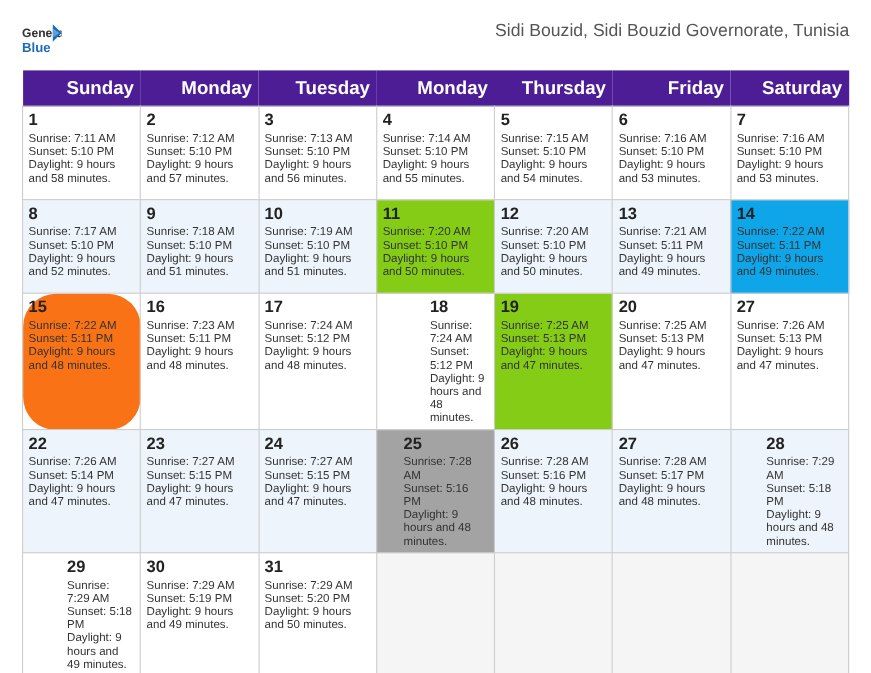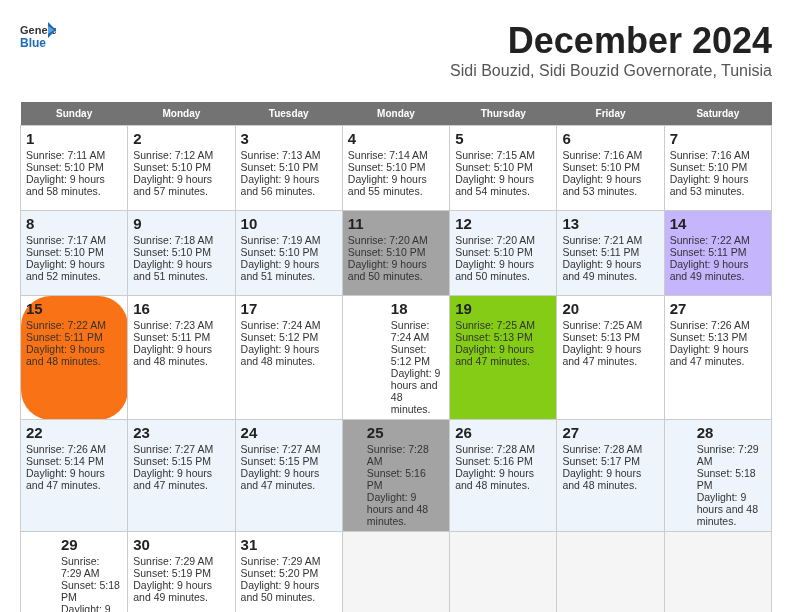--- a/index.html
+++ b/index.html
@@ -33,25 +33,25 @@
       font-size: 16px;
       color: #555;
       margin-bottom: 12px;
     }
     table {
       width: 100%;
       border-collapse: collapse;
       table-layout: fixed;
     }
     th {
-      background-color: #737373;
+      background-color: #4c1d95;
       color: #fff;
-      text-align: center;
+      text-align: right;
       padding: 6px 6px;
-      font-size: 10px;
+      font-size: 17px;
       font-weight: bold;
     }
     td {
       border: 1px solid #ccc;
       vertical-align: top;
       padding: 4px 5px;
       font-size: 10.5px;
       color: #333;
       height: 85px;
       background: #fff;
@@ -79,21 +79,20 @@
 <div style="display:flex; justify-content:space-between; align-items:flex-start; margin-bottom:6px;">
   <div class="header-logo">
     <svg class="logo-icon" viewBox="0 0 36 30">
       <text x="0" y="14" font-size="11" font-weight="bold" fill="#333">General</text>
       <text x="0" y="27" font-size="12" font-weight="bold" fill="#1e6bb8">Blue</text>
       <polygon points="28,2 36,10 28,18" fill="#1e6bb8"></polygon>
       <polygon points="28,6 34,10 28,14" fill="#5ba3e0"></polygon>
     </svg>
   </div>
   <div class="title-section">
-    <div class="month-title">December 2024</div>
     <div class="location-subtitle">Sidi Bouzid, Sidi Bouzid Governorate, Tunisia</div>
   </div>
 </div>
 
 <table>
   <thead>
     <tr>
       <th>Sunday</th>
       <th>Monday</th>
       <th>Tuesday</th>
@@ -110,24 +109,24 @@
         <td style="background: rgb(255, 255, 255);"><span class="day-number">3</span>Sunrise: 7:13 AM<br>Sunset: 5:10 PM<br>Daylight: 9 hours and 56 minutes.</td>
         <td style="background: rgb(255, 255, 255);"><span class="day-number">4</span>Sunrise: 7:14 AM<br>Sunset: 5:10 PM<br>Daylight: 9 hours and 55 minutes.</td>
         <td style="background: rgb(255, 255, 255);"><span class="day-number">5</span>Sunrise: 7:15 AM<br>Sunset: 5:10 PM<br>Daylight: 9 hours and 54 minutes.</td>
         <td style="background: rgb(255, 255, 255);"><span class="day-number">6</span>Sunrise: 7:16 AM<br>Sunset: 5:10 PM<br>Daylight: 9 hours and 53 minutes.</td>
         <td style="background: rgb(255, 255, 255);"><span class="day-number">7</span>Sunrise: 7:16 AM<br>Sunset: 5:10 PM<br>Daylight: 9 hours and 53 minutes.</td>
       </tr>
       <tr>
         <td style="background: rgb(238, 244, 251);"><span class="day-number">8</span>Sunrise: 7:17 AM<br>Sunset: 5:10 PM<br>Daylight: 9 hours and 52 minutes.</td>
         <td style="background: rgb(238, 244, 251);"><span class="day-number">9</span>Sunrise: 7:18 AM<br>Sunset: 5:10 PM<br>Daylight: 9 hours and 51 minutes.</td>
         <td style="background: rgb(238, 244, 251);"><span class="day-number">10</span>Sunrise: 7:19 AM<br>Sunset: 5:10 PM<br>Daylight: 9 hours and 51 minutes.</td>
-        <td style="background: #a3a3a3;"><span class="day-number">11</span>Sunrise: 7:20 AM<br>Sunset: 5:10 PM<br>Daylight: 9 hours and 50 minutes.</td>
+        <td style="background: #84cc16;"><span class="day-number">11</span>Sunrise: 7:20 AM<br>Sunset: 5:10 PM<br>Daylight: 9 hours and 50 minutes.</td>
         <td style="background: rgb(238, 244, 251);"><span class="day-number">12</span>Sunrise: 7:20 AM<br>Sunset: 5:10 PM<br>Daylight: 9 hours and 50 minutes.</td>
         <td style="background: rgb(238, 244, 251);"><span class="day-number">13</span>Sunrise: 7:21 AM<br>Sunset: 5:11 PM<br>Daylight: 9 hours and 49 minutes.</td>
-        <td style="background: #c4b5fd;"><span class="day-number">14</span>Sunrise: 7:22 AM<br>Sunset: 5:11 PM<br>Daylight: 9 hours and 49 minutes.</td>
+        <td style="background: #0ea5e9;"><span class="day-number">14</span>Sunrise: 7:22 AM<br>Sunset: 5:11 PM<br>Daylight: 9 hours and 49 minutes.</td>
       </tr>
       <tr>
         <td style="background: #f97316; border-radius: 30px;"><span class="day-number">15</span>Sunrise: 7:22 AM<br>Sunset: 5:11 PM<br>Daylight: 9 hours and 48 minutes.</td>
         <td style="background: rgb(255, 255, 255);"><span class="day-number">16</span>Sunrise: 7:23 AM<br>Sunset: 5:11 PM<br>Daylight: 9 hours and 48 minutes.</td>
         <td style="background: rgb(255, 255, 255);"><span class="day-number">17</span>Sunrise: 7:24 AM<br>Sunset: 5:12 PM<br>Daylight: 9 hours and 48 minutes.</td>
         <td style="background: rgb(255, 255, 255); padding-left: 48px;"><span class="day-number">18</span>Sunrise: 7:24 AM<br>Sunset: 5:12 PM<br>Daylight: 9 hours and 48 minutes.</td>
         <td style="background: #84cc16;"><span class="day-number">19</span>Sunrise: 7:25 AM<br>Sunset: 5:13 PM<br>Daylight: 9 hours and 47 minutes.</td>
         <td style="background: rgb(255, 255, 255);"><span class="day-number">20</span>Sunrise: 7:25 AM<br>Sunset: 5:13 PM<br>Daylight: 9 hours and 47 minutes.</td>
         <td style="background: rgb(255, 255, 255);"><span class="day-number">27</span>Sunrise: 7:26 AM<br>Sunset: 5:13 PM<br>Daylight: 9 hours and 47 minutes.</td>
       </tr>

